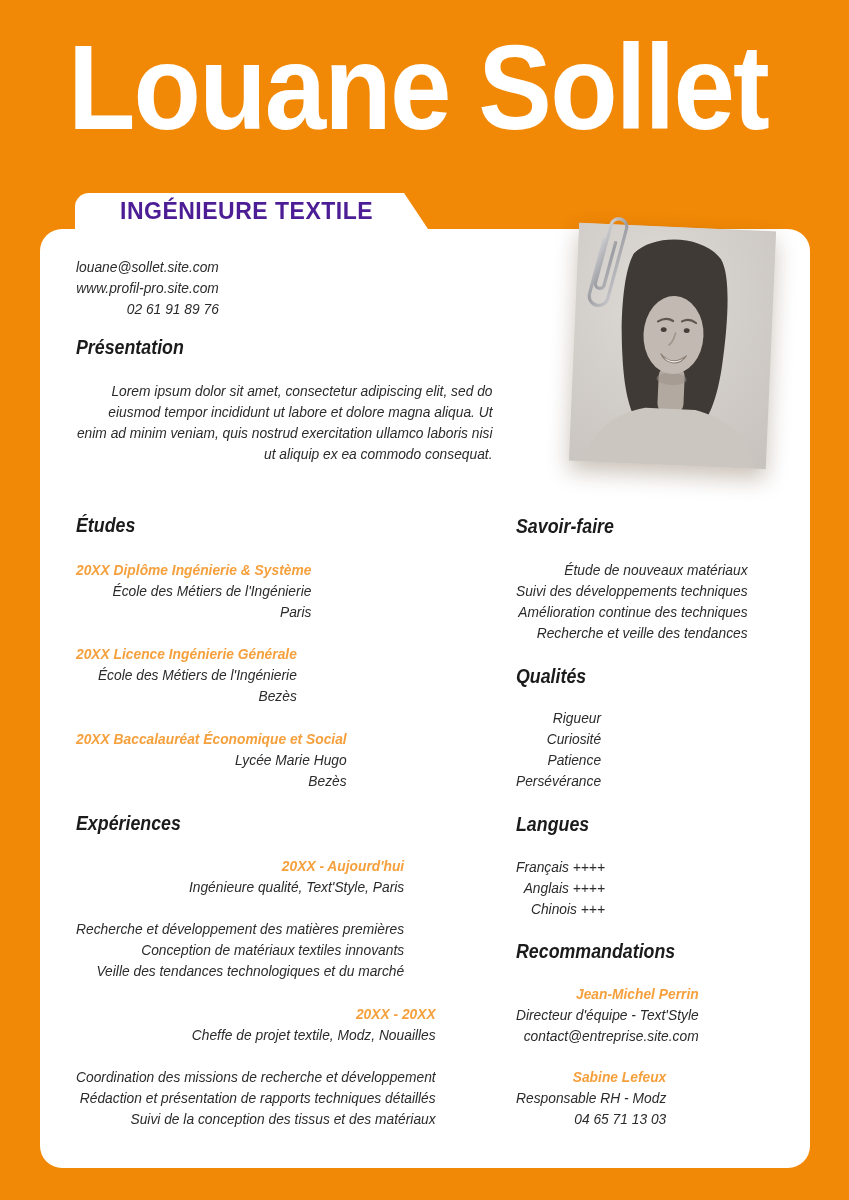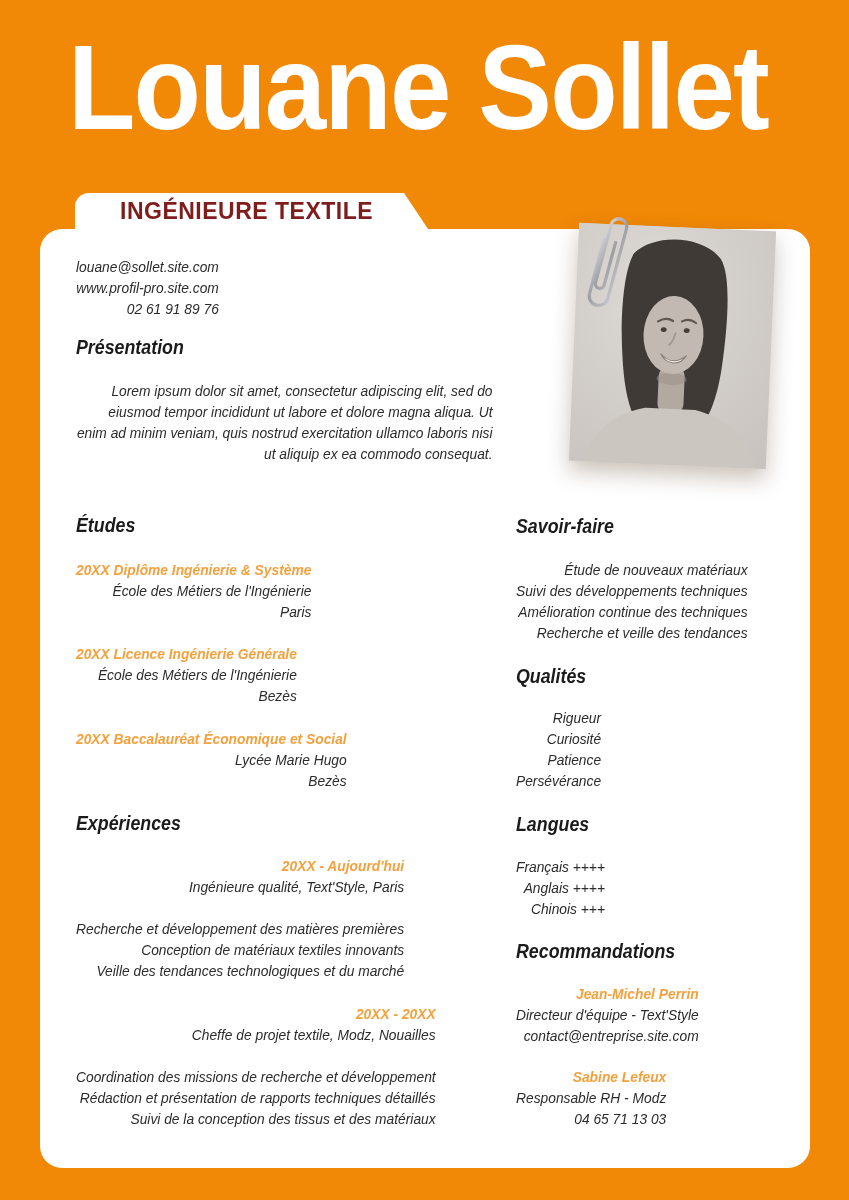--- a/index.html
+++ b/index.html
@@ -16,21 +16,21 @@
     position:absolute;left:68px;top:27px;margin:0;
     font-size:120px;line-height:120px;font-weight:700;color:#ffffff;
     letter-spacing:-2px;white-space:nowrap;
     transform:scaleX(.92);transform-origin:0 0;
   }
   .badge{position:absolute;left:75px;top:193px;height:36px;z-index:2;}
   .badge-body{position:absolute;left:0;top:0;width:329px;height:36px;background:#ffffff;border-radius:14px 0 0 0;}
   .badge-slant{position:absolute;left:329px;top:0;width:24px;height:36px;background:#ffffff;clip-path:polygon(0 0,100% 100%,0 100%);}
   .badge-label{
     position:absolute;left:45px;top:0;height:36px;line-height:37px;
-    font-size:23px;font-weight:700;color:#7f1d1d;letter-spacing:.5px;white-space:nowrap;
+    font-size:23px;font-weight:700;color:#4c1d95;letter-spacing:.5px;white-space:nowrap;
   }
 
   
   .card{
     position:absolute;left:40px;top:229px;width:770px;height:939px;
     background:#ffffff;border-radius:22px;z-index:1;font-style:italic;
   }
   .col{
     position:absolute;top:0;color:#2b2b2b;
     font-size:15.5px;line-height:21px;

